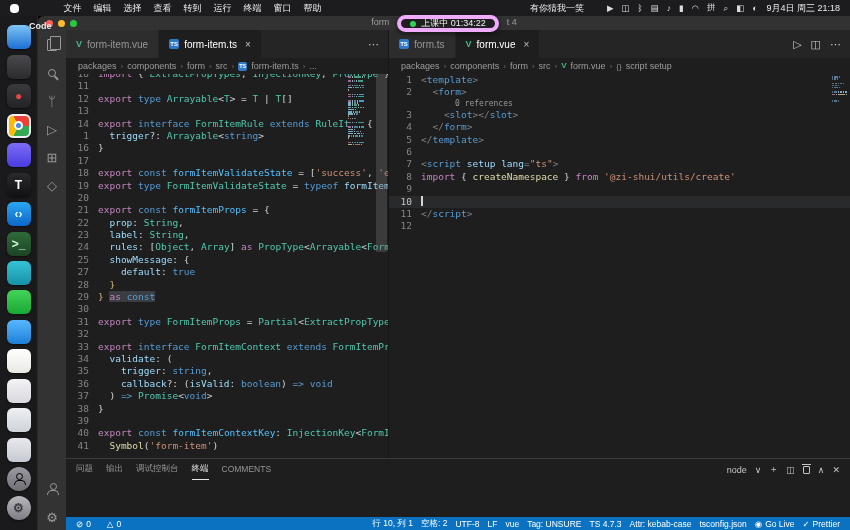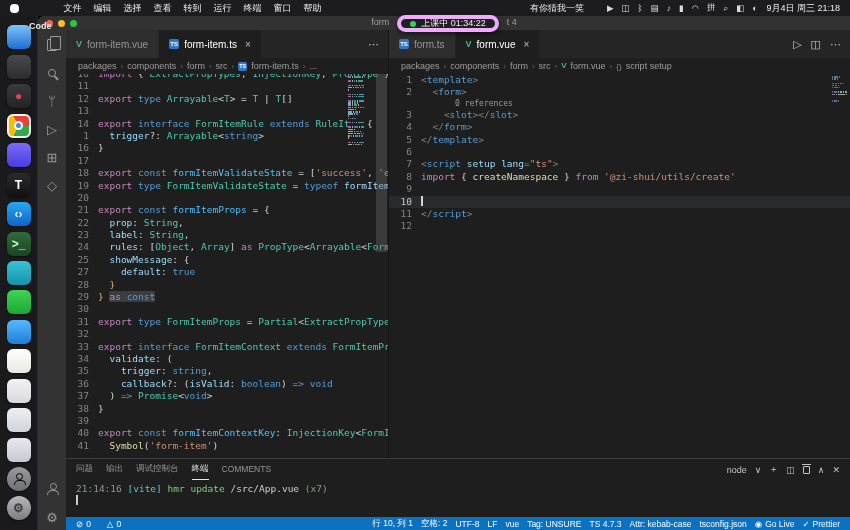--- a/index.html
+++ b/index.html
@@ -717,24 +717,20 @@
               <div class="panel-actions">
                 <span class="shell-label">node</span>
                 <span>∨</span>
                 <span>＋</span>
                 <span>◫</span>
                 <span class="trash-shape"></span>
                 <span>∧</span>
                 <span>✕</span>
               </div>
             </div>
-          <div class="terminal">
-            <div id="term-log"><span style="color: rgb(139, 154, 139);">21:14:16 </span><span style="color: rgb(77, 208, 196);">[vite]</span><span style="color: rgb(126, 206, 126);"> hmr update </span><span style="color: rgb(207, 207, 207);">/src/App.vue</span><span style="color: rgb(139, 154, 139);"> (x7)</span></div>
-            <div><span class="term-cursor"></span></div>
-          </div>
         </div>
 
         <div class="statusbar">
           <div class="sb-left" id="sb-left">
               <span class="sb-item">
                 <span>⊘</span>
                 <span>0</span>
               </span>
               <span class="sb-item">
                 <span>△</span>

